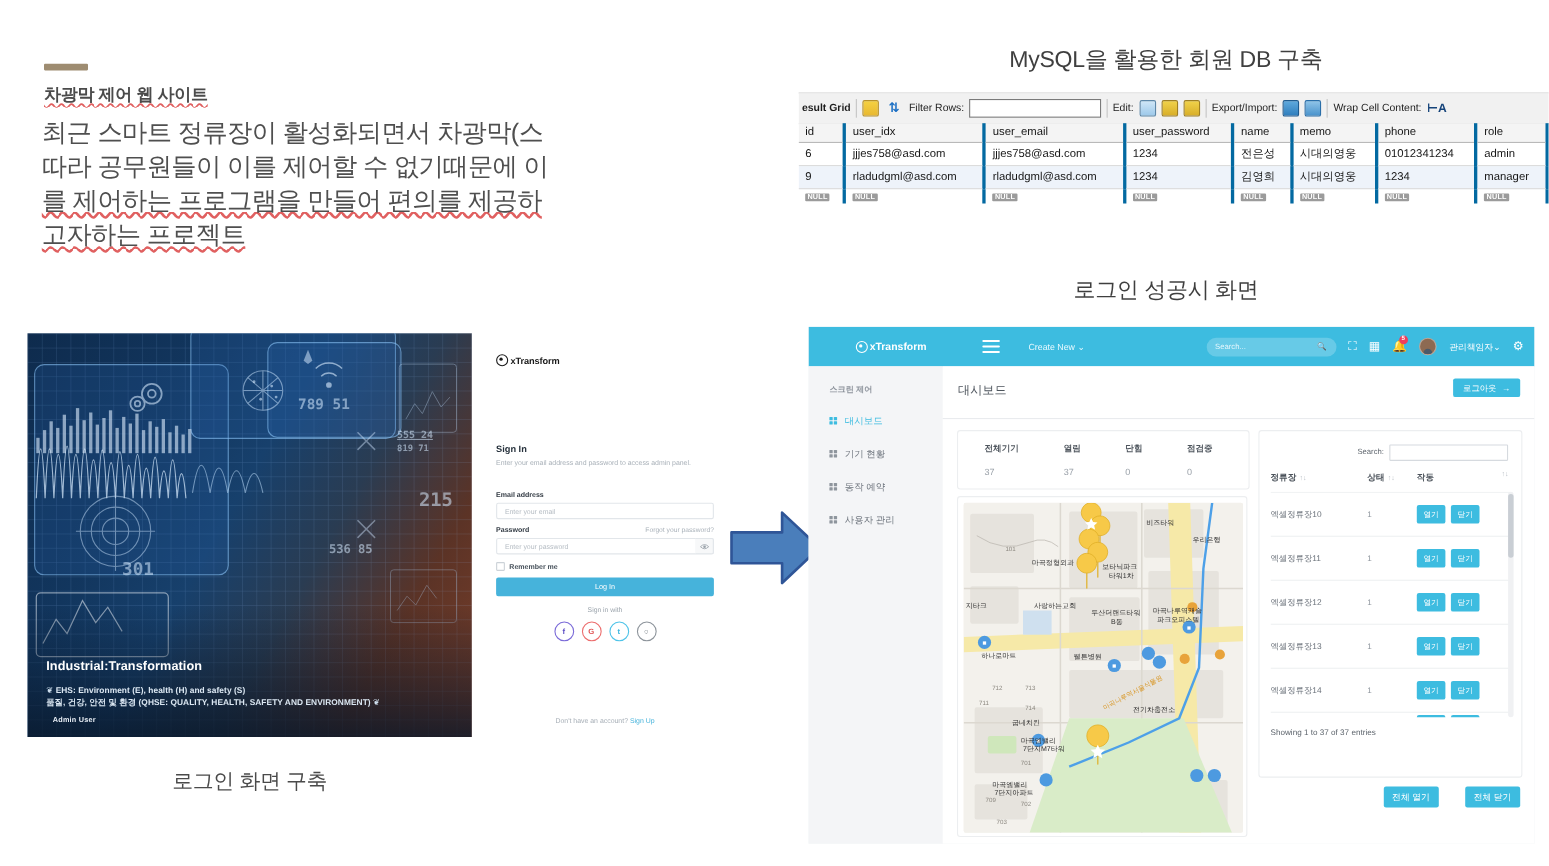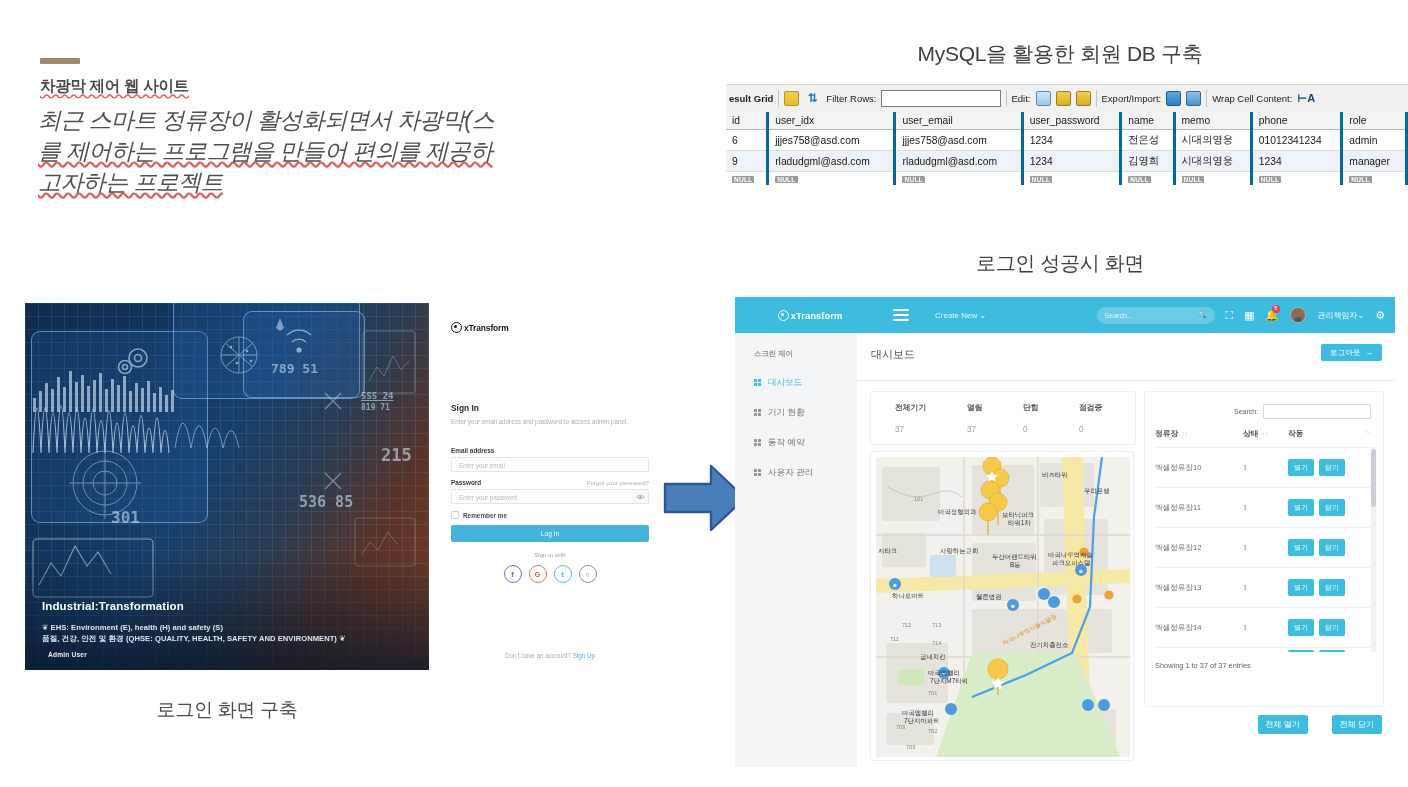--- a/index.html
+++ b/index.html
@@ -8,21 +8,21 @@
     width:1408px;height:787px;background:#ffffff;overflow:hidden;
     font-family:"Liberation Sans","DejaVu Sans",sans-serif;
     color:#404040;position:relative;
   }
   .stage{position:absolute;left:0;top:0;width:1408px;height:787px;}
 
   
   #accent-bar{position:absolute;left:40px;top:58px;width:40px;height:6px;background:#9e8c71;border-radius:1px;}
   #proj-subtitle{position:absolute;left:40px;top:76px;width:620px;font-size:15.5px;font-weight:bold;color:#4b4b4b;letter-spacing:-.3px;
       text-decoration:underline;text-decoration-color:#e06060;text-decoration-style:wavy;text-underline-offset:2px;}
-  #proj-desc{position:absolute;left:38px;top:105px;width:600px;font-size:23px;line-height:31px;color:#4f4f4f;letter-spacing:-.6px;font-style:italic;}
+  #proj-desc{position:absolute;left:38px;top:105px;width:600px;font-size:23px;line-height:31px;color:#4f4f4f;letter-spacing:-.6px;}
   #proj-desc .wv{text-decoration:underline;text-decoration-color:#e06060;text-decoration-style:wavy;text-underline-offset:2px;}
 
   
   #hero{position:absolute;left:25px;top:303px;width:404px;height:367px;overflow:hidden;
      background:linear-gradient(120deg,#0e2b4d 0%,#12365e 28%,#17406c 45%,#2a3c52 62%,#5b3326 80%,#7b3f2a 100%);}
   #hero .grid{position:absolute;inset:0;opacity:.22;
      background-image:linear-gradient(to right,rgba(160,200,255,.5) 1px,transparent 1px),
                       linear-gradient(to bottom,rgba(160,200,255,.5) 1px,transparent 1px);
      background-size:13px 13px;}
   #hero .panel{position:absolute;border:1px solid rgba(150,205,255,.55);border-radius:9px;background:rgba(40,100,175,.20);}
@@ -162,20 +162,21 @@
 </style>
 </head>
 <body>
 
 <div class="stage">
 
   <div id="accent-bar"></div>
   <div id="proj-subtitle">차광막 제어 웹 사이트</div>
   <div id="proj-desc">
     <div>최근 스마트 정류장이 활성화되면서 차광막(스</div>
+    <div>따라 공무원들이 이를 제어할 수 없기때문에 이</div>
     <div class="wv">를 제어하는 프로그램을 만들어 편의를 제공하</div>
     <div class="wv">고자하는 프로젝트</div>
   </div>
 
   <div id="hero">
     <div class="grid"></div>
     <div class="panel p1"></div>
     <div class="panel p2"></div>
     <div class="panel p3"></div>
     <svg width="404" height="367">
@@ -259,21 +260,21 @@
         <path d="M336,252 l9,-13 l8,8 l10,-18 l9,12"></path>
       </g>
       <g stroke="#e8eef5" stroke-width="1.1" fill="none" opacity=".55">
         <rect x="8" y="236" width="120" height="58" rx="4"></rect>
         <path d="M14,282 l12,-22 l10,13 l14,-30 l12,20 l11,-14 l13,22"></path>
       </g>
     </svg>
     <div class="bignum" style="left:246px;top:58px;font-size:13px;">789 51</div>
     <div class="bignum" style="left:336px;top:88px;font-size:9px;text-decoration:underline;">555 24</div>
     <div class="bignum" style="left:336px;top:100px;font-size:8px;">819 71</div>
-    <div class="bignum" style="left:226px;top:190px;font-size:15px;padding-left:48px;">536 85</div>
+    <div class="bignum" style="left:226px;top:190px;font-size:11px;padding-left:48px;">536 85</div>
     <div class="bignum" style="left:86px;top:205px;font-size:16px;text-align:right;">301</div>
     <div class="bignum" style="left:356px;top:142px;font-size:17px;">215</div>
     <div id="hero-overlay"></div>
     <div id="hero-title">Industrial:Transformation</div>
     <div id="hero-line1"><span class="qm">❦</span> <span>EHS: Environment (E), health (H) and safety (S)</span></div>
     <div id="hero-line2"><span>품질, 건강, 안전 및 환경 (QHSE: QUALITY, HEALTH, SAFETY AND ENVIRONMENT)</span> <span class="qm">❦</span></div>
     <div id="hero-user">Admin User</div>
   </div>
 
   <div id="login-pane">

